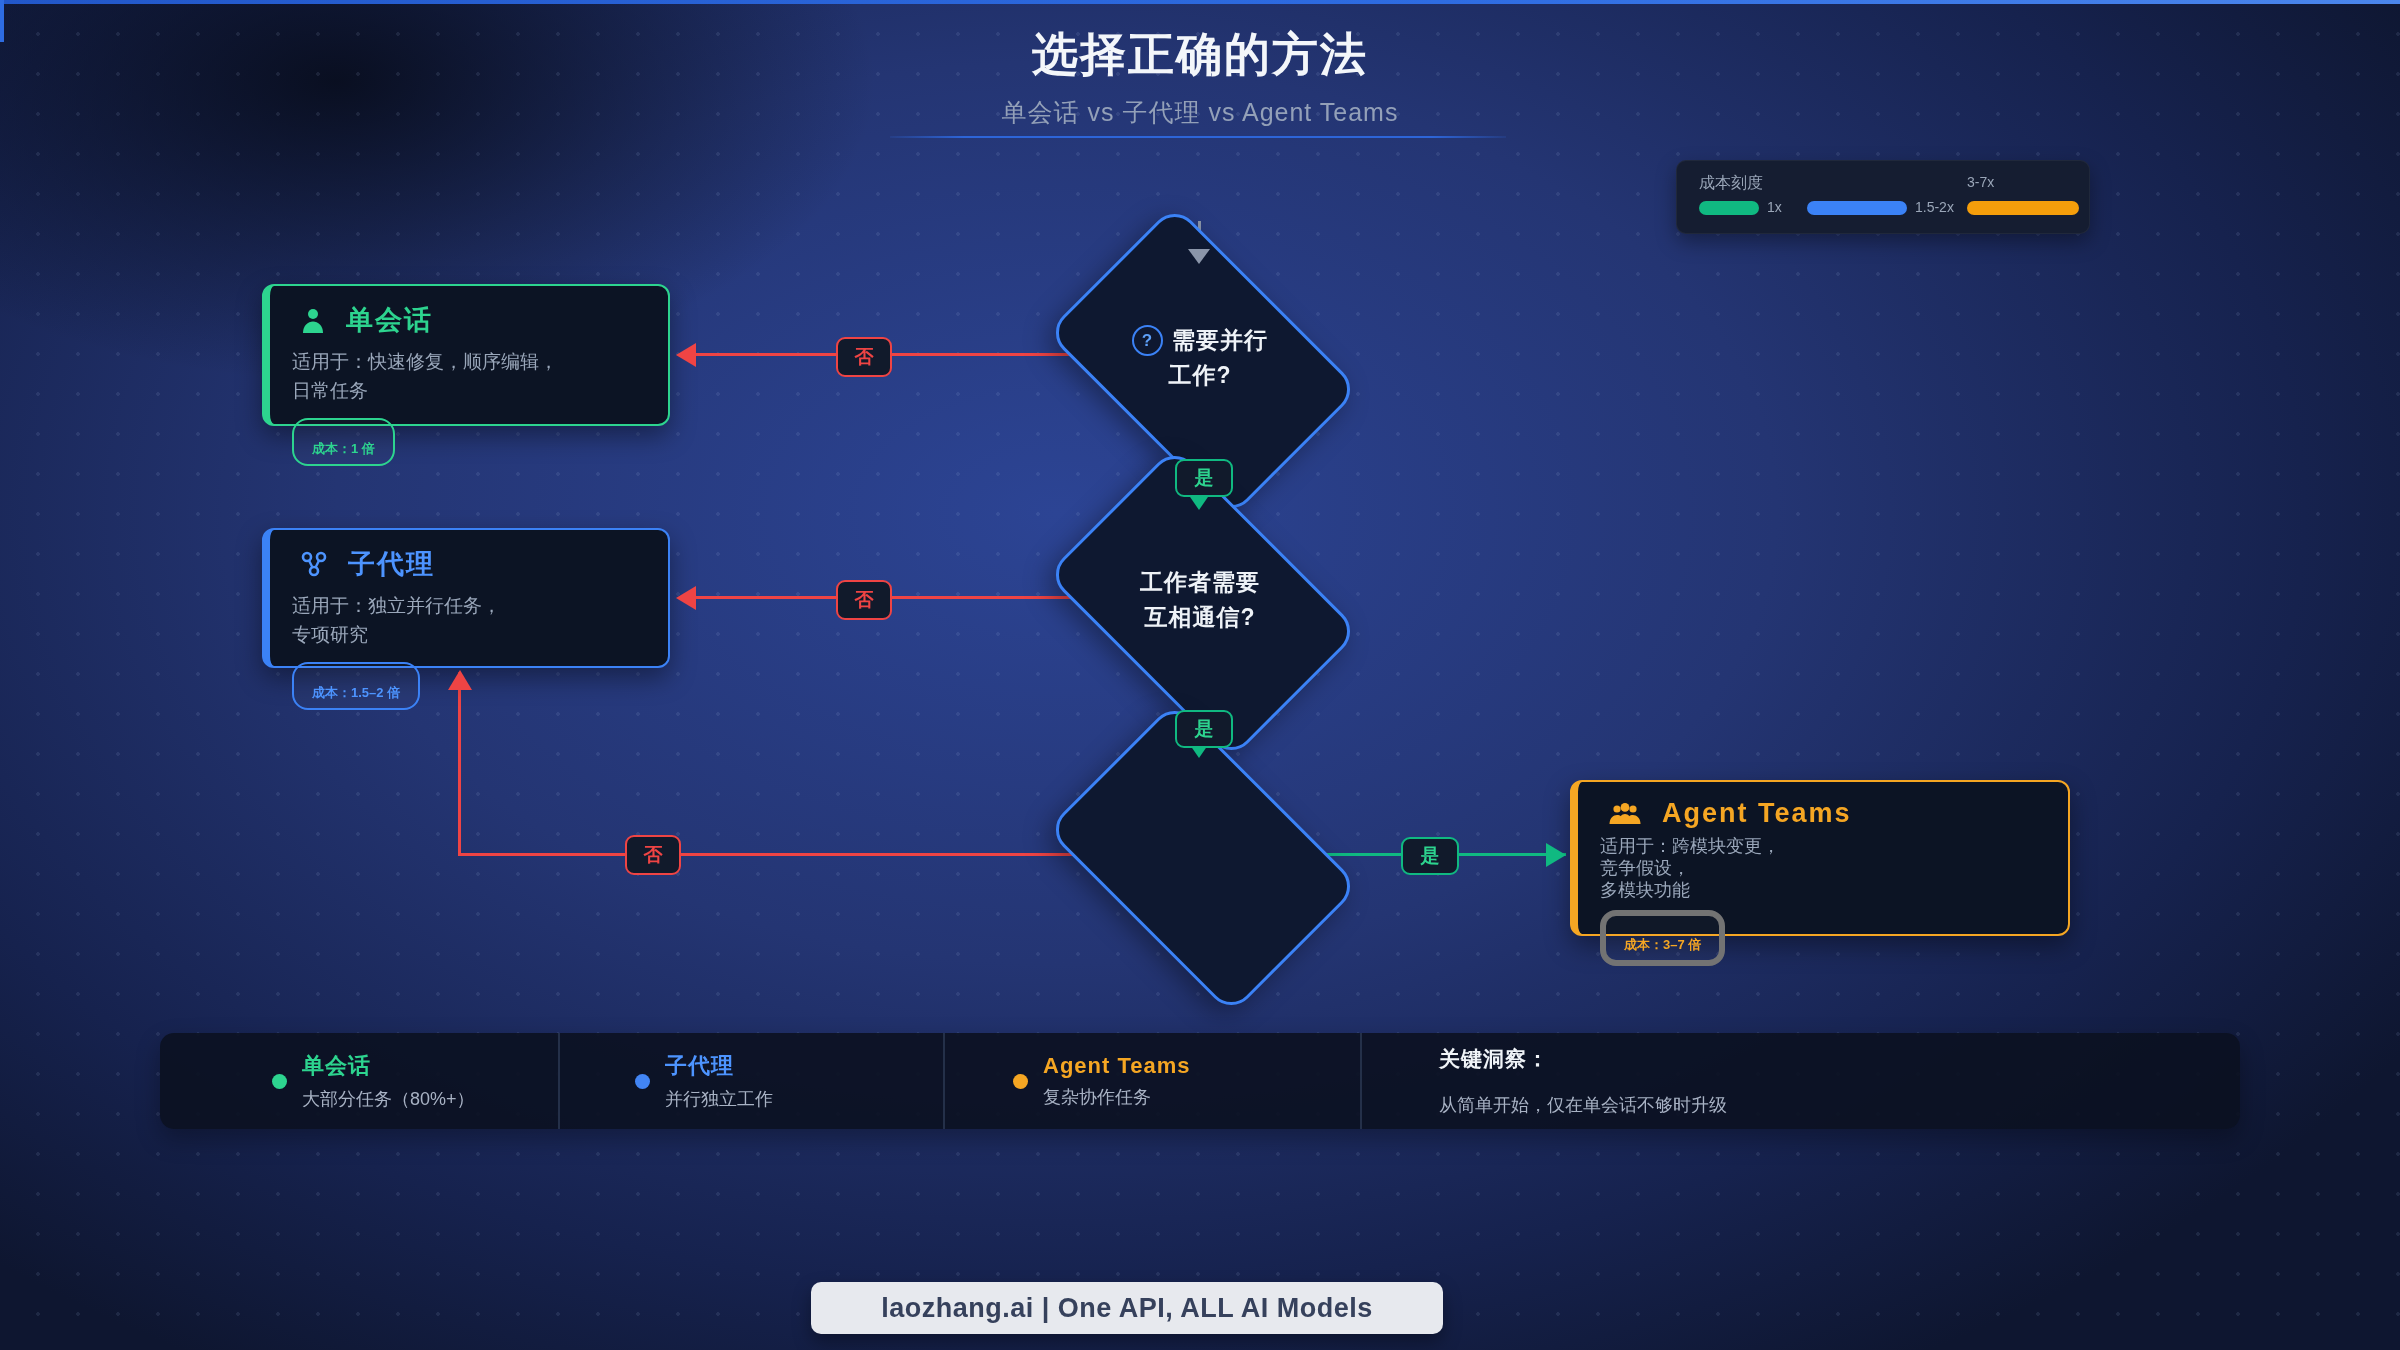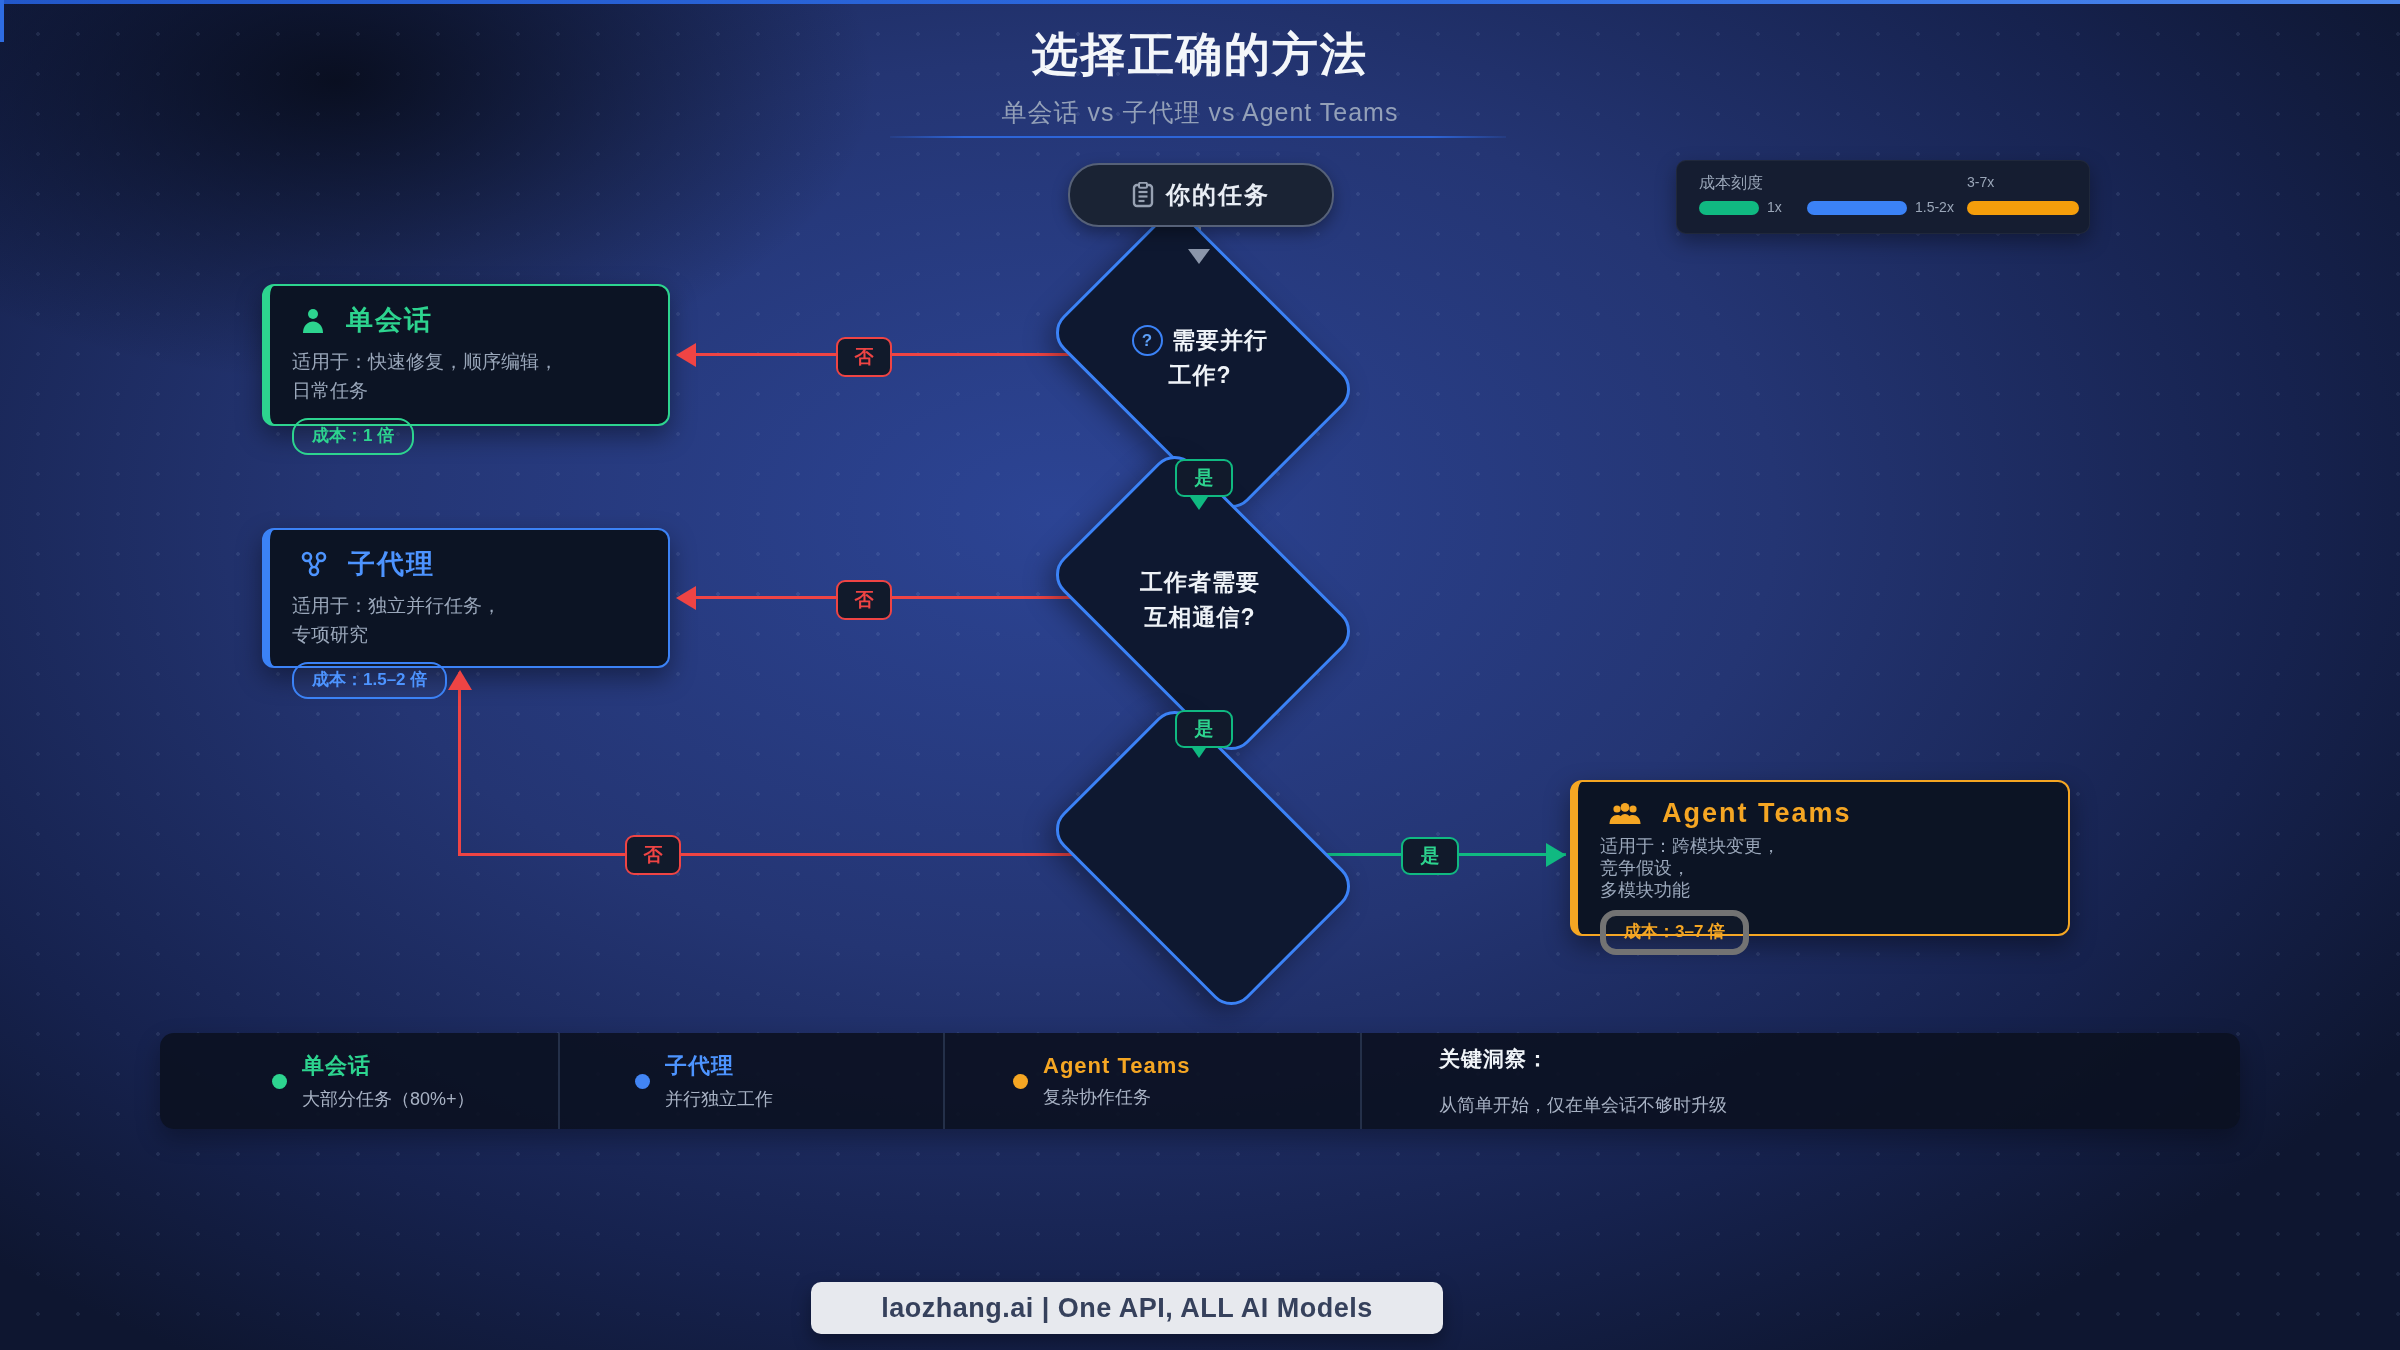--- a/index.html
+++ b/index.html
@@ -87,22 +87,22 @@
   .card{position:absolute;z-index:4;background:#0c1424;border-radius:12px;box-sizing:border-box;
     box-shadow:0 10px 26px rgba(0,0,0,0.4);padding:16px 20px 0 22px;}
   .card-green{left:262px;top:284px;width:408px;height:142px;border:2px solid #2dd48f;border-left:8px solid #2dd48f;}
   .card-blue{left:262px;top:528px;width:408px;height:140px;border:2px solid #3b82f6;border-left:8px solid #3b82f6;}
   .card-orange{left:1570px;top:780px;width:500px;height:156px;border:2px solid #f5a623;border-left:8px solid #f5a623;}
   .card-title-row{display:flex;align-items:center;gap:20px;padding-left:8px;}
   .card-title{font-size:27px;font-weight:bold;letter-spacing:2px;}
   .t-green{color:#2dd48f;} .t-blue{color:#4d94ff;} .t-orange{color:#f5a623;}
   .card-desc{margin-top:9px;color:#9aa7ba;font-size:19px;line-height:29px;}
   .card-orange .card-desc{margin-top:6px;font-size:18px;line-height:22px;}
-  .badge{display:inline-block;margin-top:13px;padding:4px 18px 6px;border-radius:16px;
-    font-size:17px;font-weight:bold;background:rgba(255,255,255,0.02);}
+  .badge{display:inline-block;margin-top:13px;padding:20px 18px 6px;border-radius:16px;
+    font-size:13px;font-weight:bold;background:rgba(255,255,255,0.02);}
   .b-green{border:2px solid #2dd48f;color:#2dd48f;}
   .b-blue{border:2px solid #3b82f6;color:#4d94ff;}
   .b-orange{border:6px solid #737373;color:#f5a623;}
   .card-orange .badge{margin-top:9px;}
 
   
   .bottom-bar{position:absolute;left:160px;top:1033px;width:2080px;height:96px;z-index:4;
     background:rgba(11,17,32,0.9);border-radius:14px;display:flex;box-sizing:border-box;
     box-shadow:0 10px 24px rgba(0,0,0,0.3);}
   .bcol{display:flex;align-items:center;gap:15px;box-sizing:border-box;height:100%;}
@@ -180,32 +180,20 @@
   <div class="arrow ar-up-red"></div>
   <div class="arrow ar-right-g"></div>
 
   <div class="edge-label el-yes ely1">是</div>
   <div class="edge-label el-yes ely2">是</div>
   <div class="edge-label el-yes ely3">是</div>
   <div class="edge-label el-no eln1">否</div>
   <div class="edge-label el-no eln2">否</div>
   <div class="edge-label el-no eln3">否</div>
 
-  <div class="start-pill">
-    <span>
-      <svg class="icon-svg" width="22" height="26" viewBox="0 0 22 26">
-        <rect x="2" y="3" width="18" height="21" rx="3" fill="none" stroke="#98a2b3" stroke-width="2.4"></rect>
-        <rect x="7" y="0.8" width="8" height="5" rx="1.5" fill="#1a2334" stroke="#98a2b3" stroke-width="2"></rect>
-        <line x1="6.5" y1="10" x2="15.5" y2="10" stroke="#98a2b3" stroke-width="2.2"></line>
-        <line x1="6.5" y1="14.5" x2="15.5" y2="14.5" stroke="#98a2b3" stroke-width="2.2"></line>
-        <line x1="6.5" y1="19" x2="12.5" y2="19" stroke="#98a2b3" stroke-width="2.2"></line>
-      </svg>
-    </span>
-    <span class="lbl">你的任务</span>
-  </div>
 
   <div class="card card-green">
     <div class="card-title-row">
       <span>
         <svg class="icon-svg" width="26" height="27" viewBox="0 0 26 27">
           <circle cx="13" cy="7" r="5" fill="#2dd48f"></circle>
           <path d="M3 26 C3 18.5 8 14.5 13 14.5 C18 14.5 23 18.5 23 26 Z" fill="#2dd48f"></path>
         </svg>
       </span>
       <span class="card-title t-green">单会话</span>

